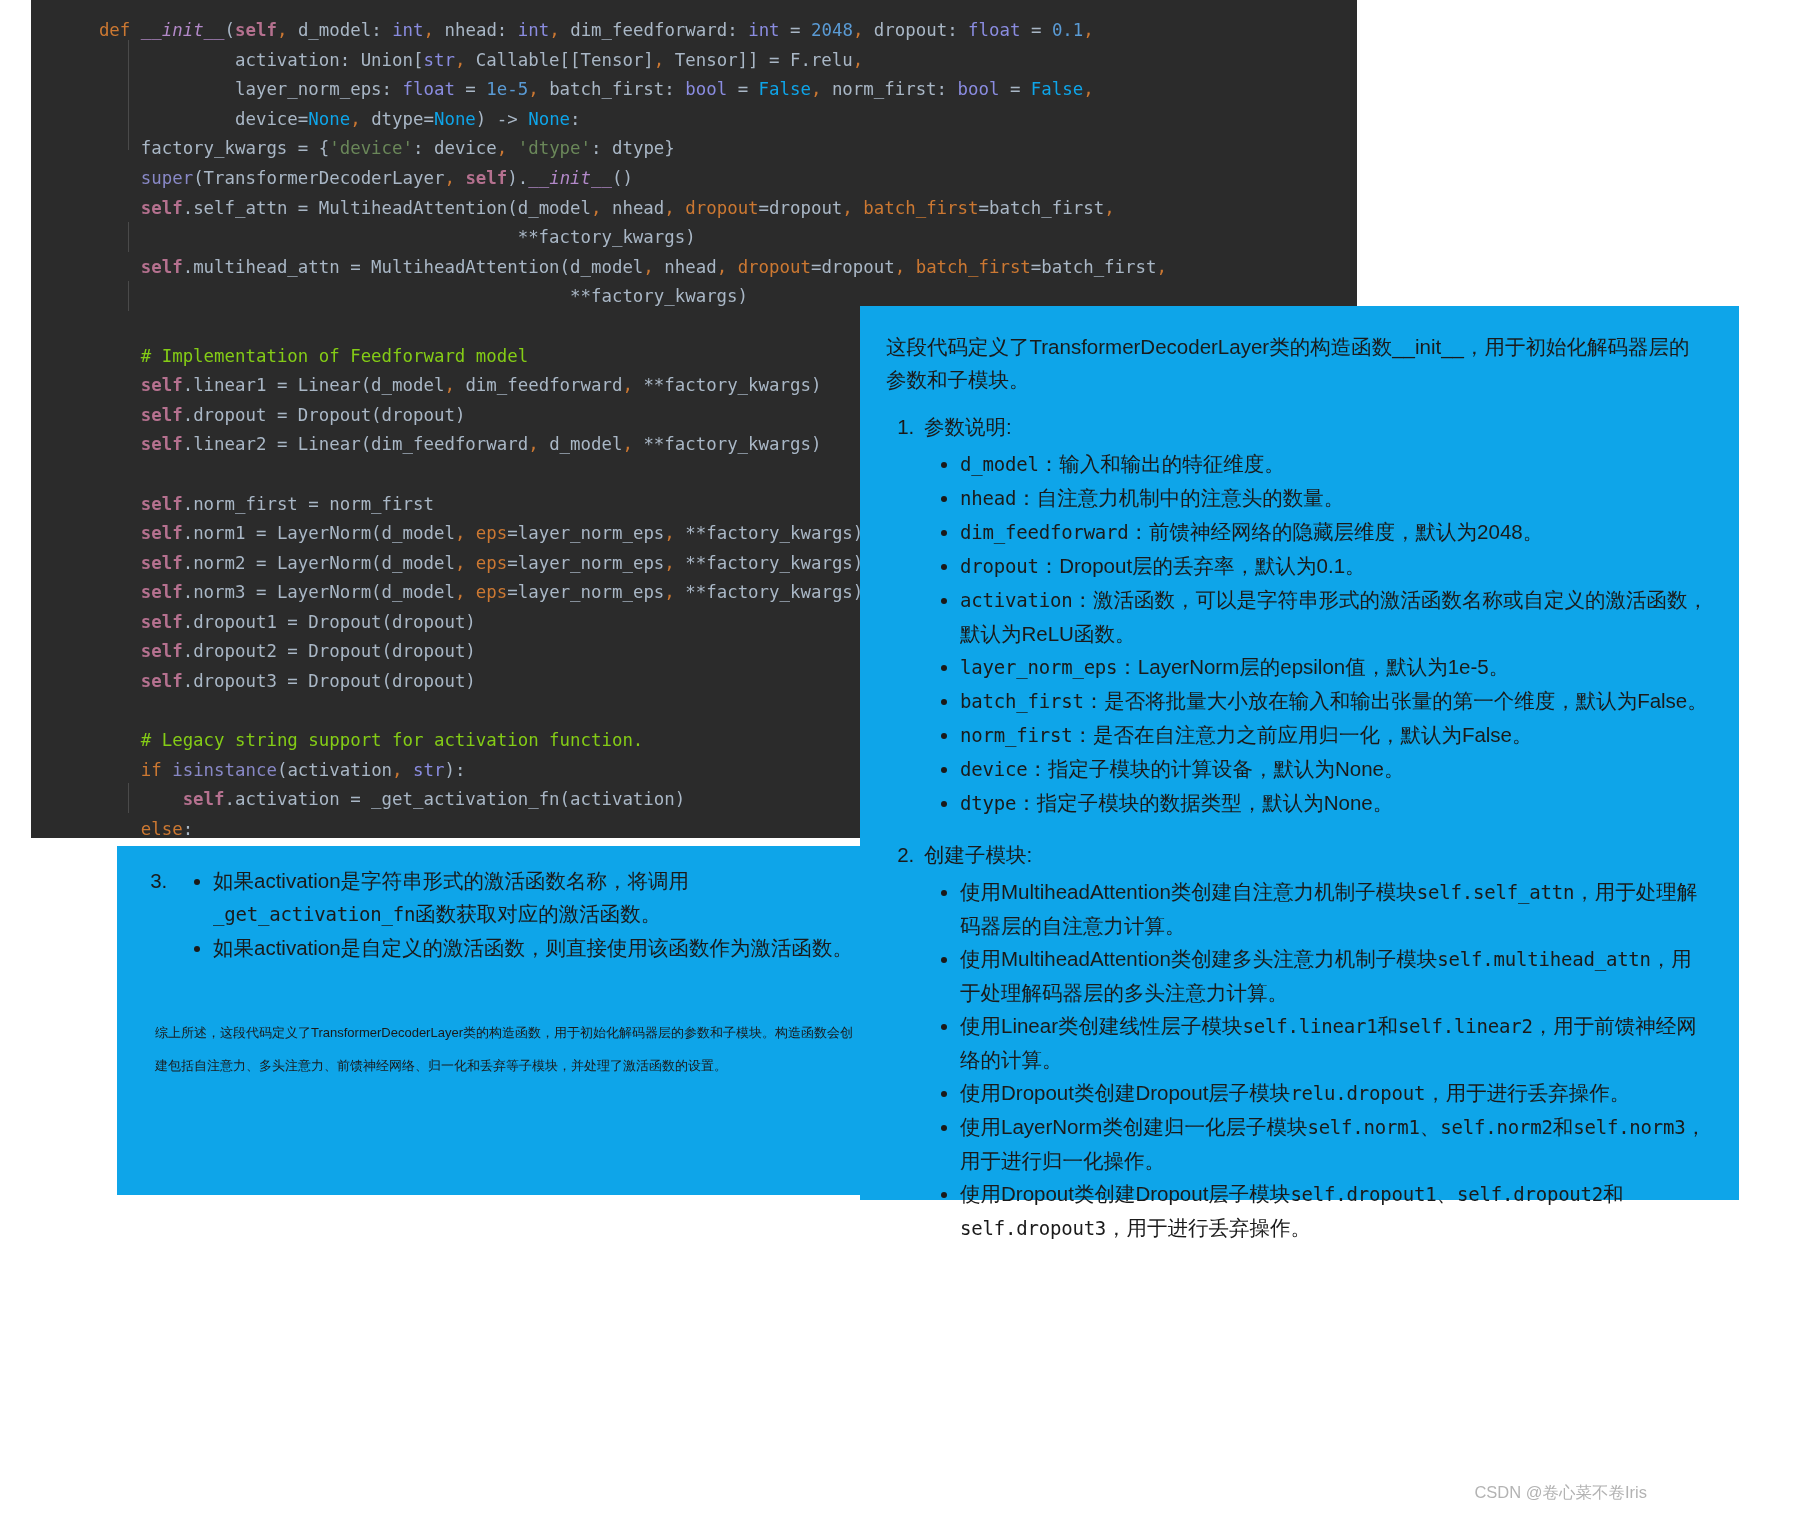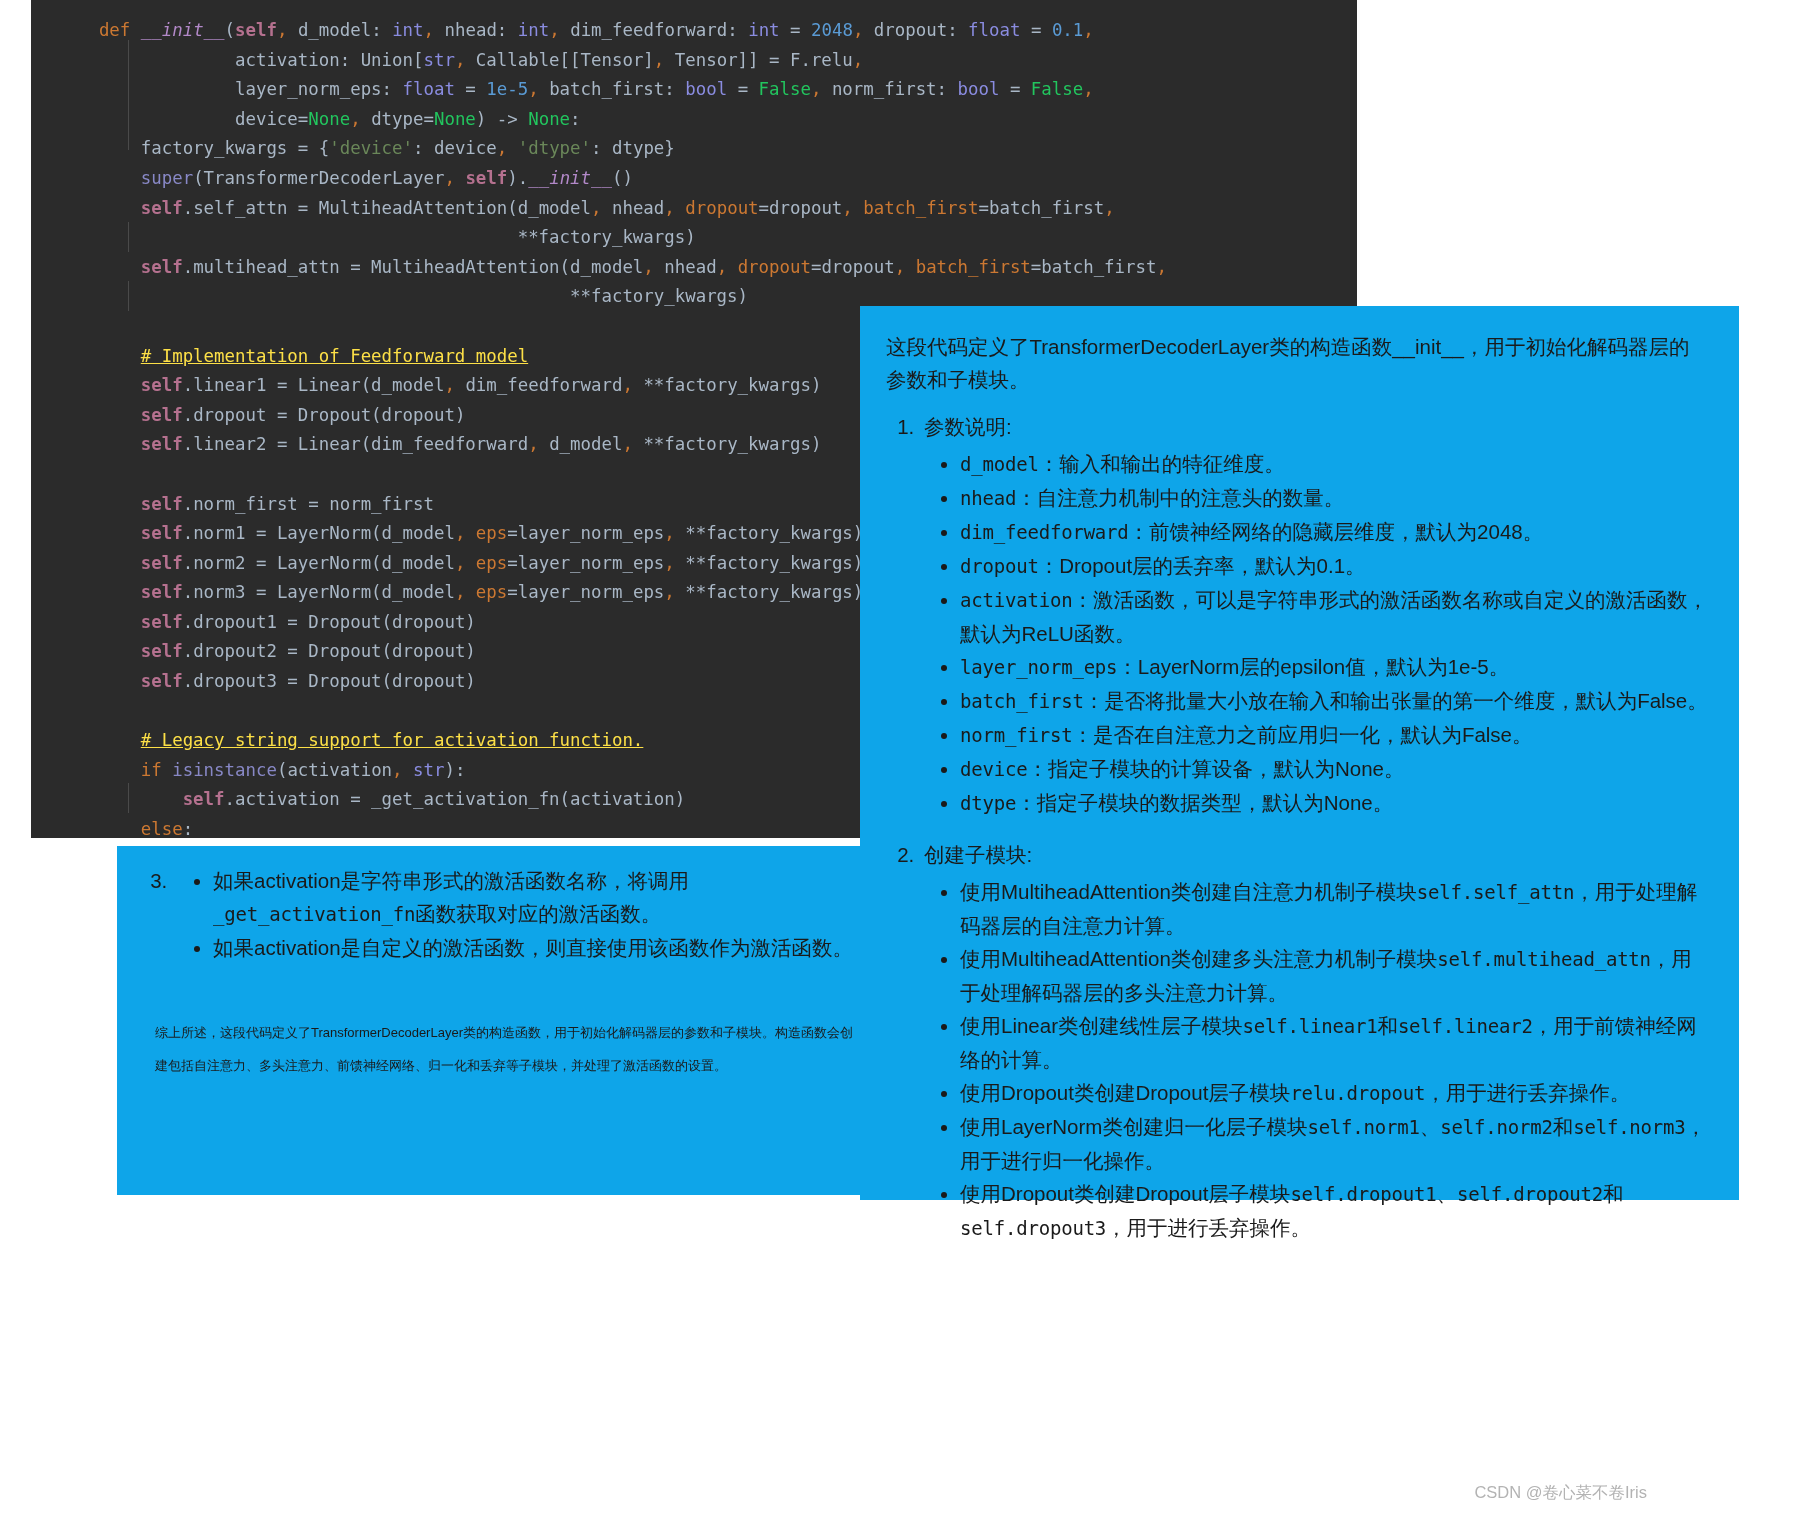--- a/index.html
+++ b/index.html
@@ -45,24 +45,24 @@
     width: 1px;
     background: #4a4a4a;
   }
 
   
   .k  { color: #cc7832; }   
   .fn { color: #b389c9; font-style: italic; }   
   .self { color: #b5718f; font-weight: bold; }
   .type { color: #8a8ce0; } 
   .num { color: #5a9bd5; }  
-  .bool { color: #22c55e; } 
+  .bool { color: #0ea5e9; } 
   .kw-arg { color: #cc7832; } 
   .str { color: #6a8759; }  
-  .cmt { color: #fde047; text-decoration: underline; }  
+  .cmt { color: #84cc16; }  
   .pn { color: #cc7832; }
   .builtin { color: #8888c6; }
 
   
   .panel {
     position: absolute;
     background: #0ea5e9;
     box-sizing: border-box;
   }
   .panel-right {

